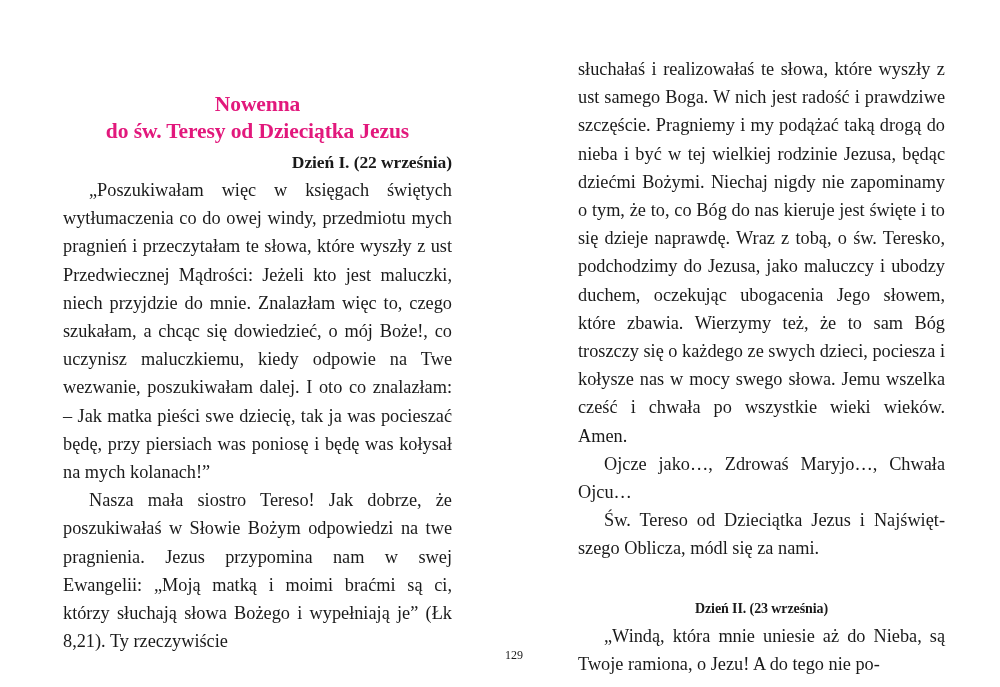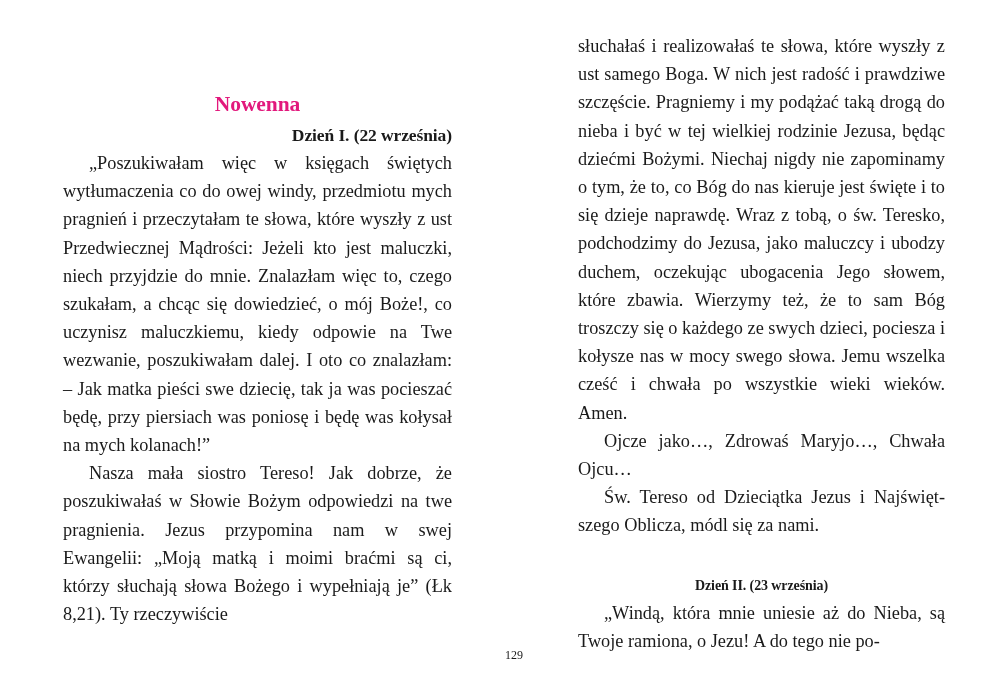--- a/index.html
+++ b/index.html
@@ -26,21 +26,21 @@
     box-sizing: border-box;
     height: 687px;
   }
   .page-left {
     width: 505px;
     padding: 55px 53px 0 63px;
     margin-top: 36px;
   }
   .page-right {
     width: 495px;
-    padding: 32px 55px 0 73px;
+    padding: 55px 55px 0 73px;
   }
   .text-col {
     width: 100%;
   }
   .novena-title {
     text-align: center;
     color: #e2187c;
     font-weight: bold;
     font-size: 21.5px;
     line-height: 27px;
@@ -100,20 +100,21 @@
 </head>
 <body>
 
 <div class="spread">
 
   <div class="page page-left">
     <div class="text-col">
 
       <div class="novena-title">
         <span class="tline">Nowenna</span>
+        <span class="tline">do św. Teresy od Dzieciątka Jezus</span>
       </div>
 
       <div class="day-heading">Dzień I. (22 września)</div>
 
       <p class="body">„Poszukiwałam więc w księgach świętych wytłumaczenia co do owej windy, przedmio­tu mych pragnień i przeczytałam te słowa, które wyszły z ust Przedwiecznej Mądrości: Jeżeli kto jest maluczki, niech przyjdzie do mnie. Znalazłam więc to, czego szukałam, a chcąc się dowiedzieć, o mój Boże!, co uczynisz maluczkiemu, kiedy odpowie na Twe wezwanie, poszukiwałam dalej. I oto co znalazłam: – Jak matka pieści swe dziecię, tak ja was pocieszać będę, przy piersiach was po­niosę i będę was kołysał na mych kolanach!”</p>
       <p class="body lastline-left">Nasza mała siostro Tereso! Jak dobrze, że poszukiwałaś w Słowie Bożym odpowiedzi na twe pragnienia. Jezus przypomina nam w swej Ewangelii: „Moją matką i moimi braćmi są ci, którzy słuchają słowa Bożego i wypełniają je” (Łk 8,21). Ty rzeczywiście</p>
 
     </div>
     <div class="folio">128</div>
   </div>

